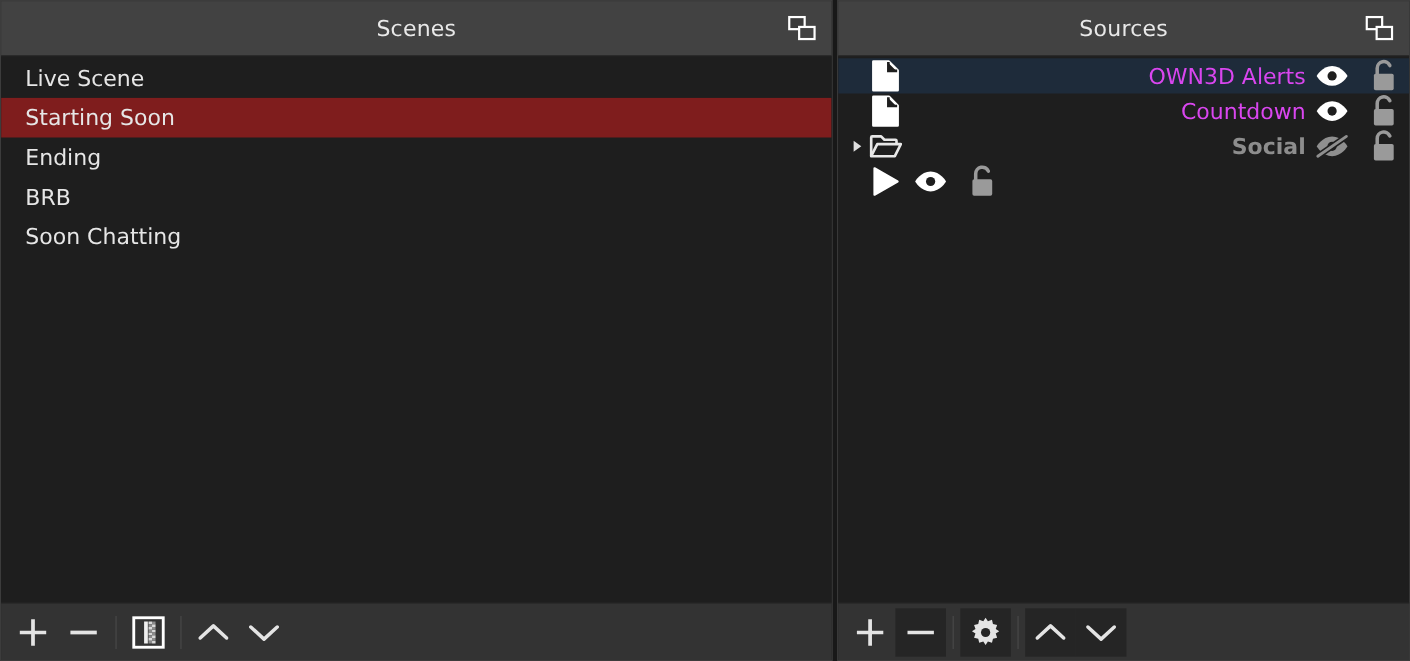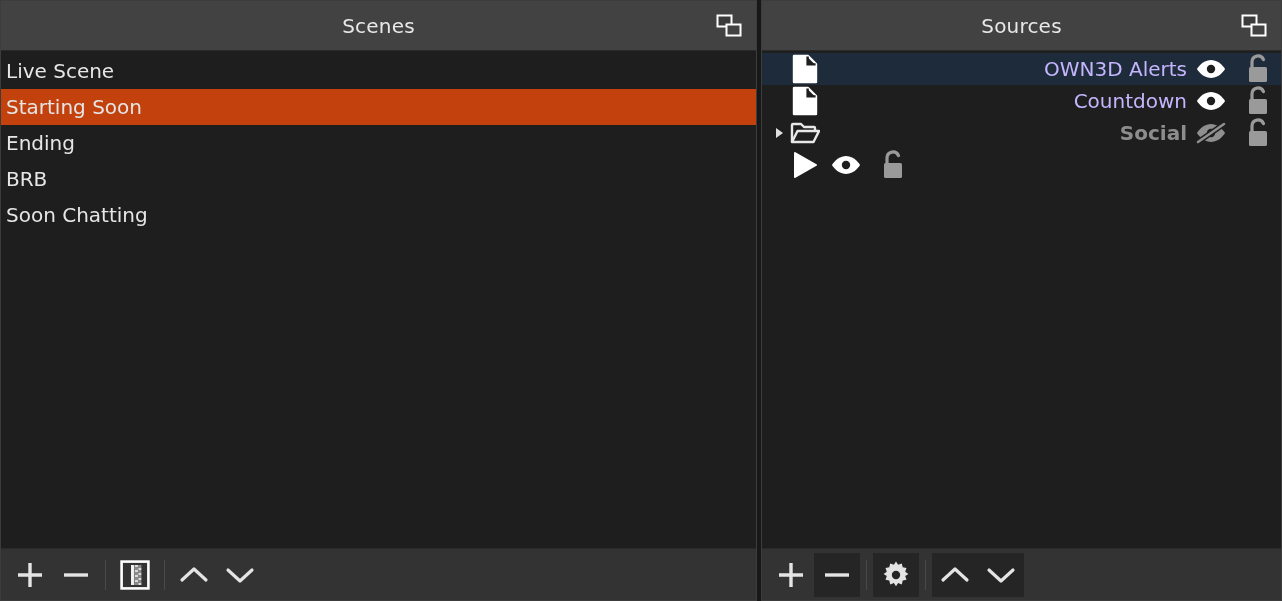--- a/index.html
+++ b/index.html
@@ -63,26 +63,26 @@
     flex: 1;
     background: #1e1e1e;
     overflow: hidden;
     padding-top: 2px;
   }
 
   .scene-row {
     height: 36px;
     display: flex;
     align-items: center;
-    padding-left: 5px;
+    padding-left: 22px;
     color: #e6e6e6;
     font-size: 20px;
     cursor: pointer;
   }
-  .scene-row.hovered { background: #c2410c; }
+  .scene-row.hovered { background: #7f1d1d; }
 
   .src-row {
     height: 32px;
     display: flex;
     align-items: center;
     padding-left: 8px;
     cursor: pointer;
     position: relative;
   }
   .src-row.selected { background: #1e2b3a; }
@@ -96,21 +96,21 @@
   }
   .src-icon {
     width: 34px;
     min-width: 34px;
     display: flex;
     align-items: center;
     justify-content: center;
   }
   .src-label {
     flex: 1;
-    color: #c4b5fd;
+    color: #d946ef;
     font-size: 20px;
     white-space: nowrap;
     overflow: hidden;
     padding-left: 4px;
   }
   .src-label.dim { color: #8d8d8d; font-weight: bold; }
 
   .src-vis {
     width: 48px;
     min-width: 48px;

